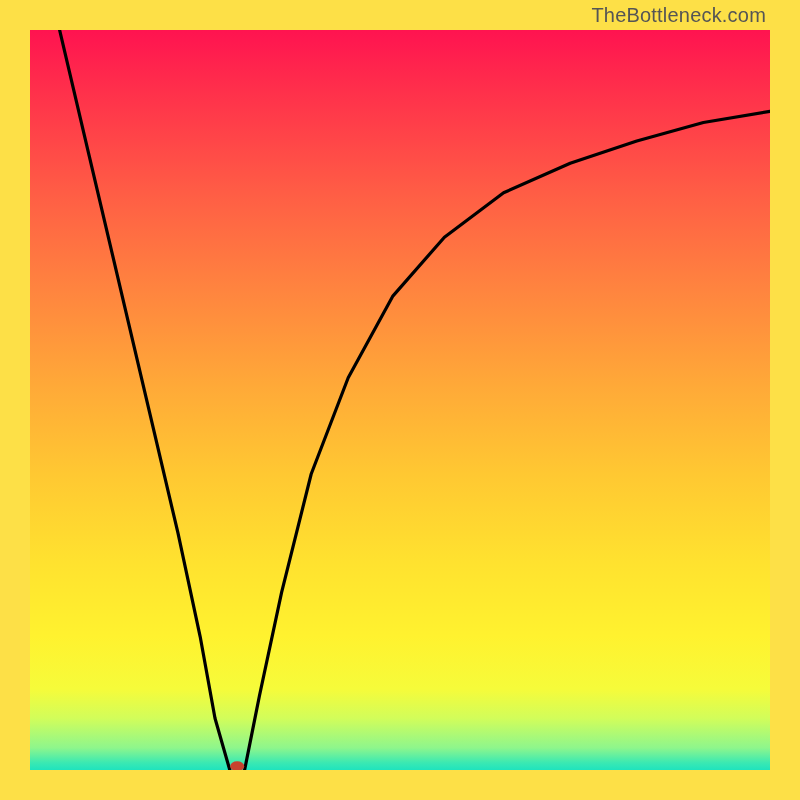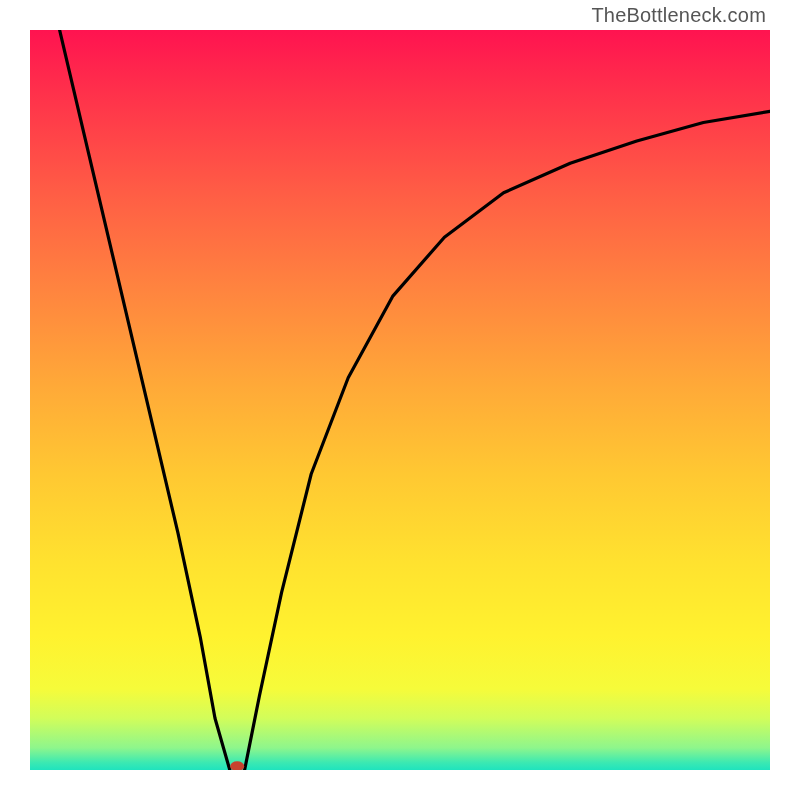--- a/index.html
+++ b/index.html
@@ -10,21 +10,21 @@
     overflow: hidden;
     background: #000;
     font-family: Arial, Helvetica, sans-serif;
   }
   .frame {
     position: absolute;
     top: 0;
     left: 0;
     width: 800px;
     height: 800px;
-    background: #ffffff;
+    background: #fde047;
   }
   .plot-area {
     position: absolute;
     top: 30px;
     left: 30px;
     width: 740px;
     height: 740px;
   }
   .gradient-bg {
     position: absolute;

